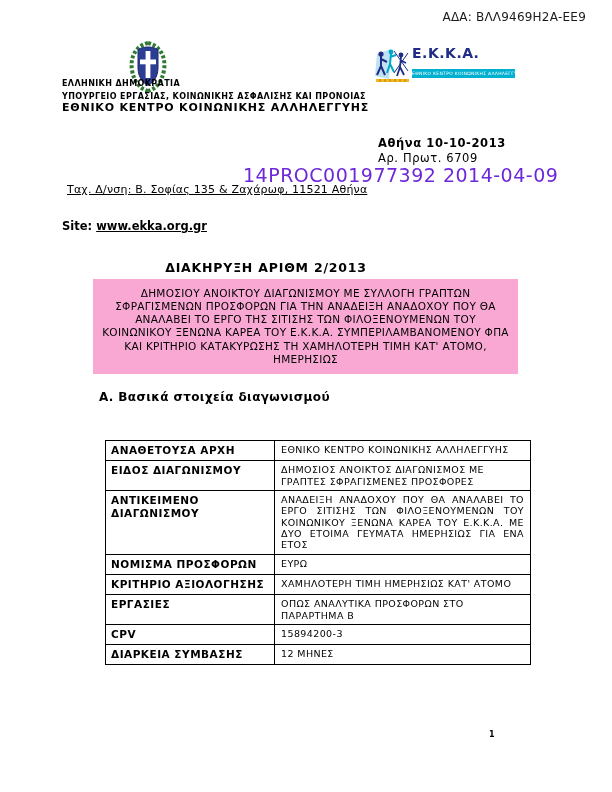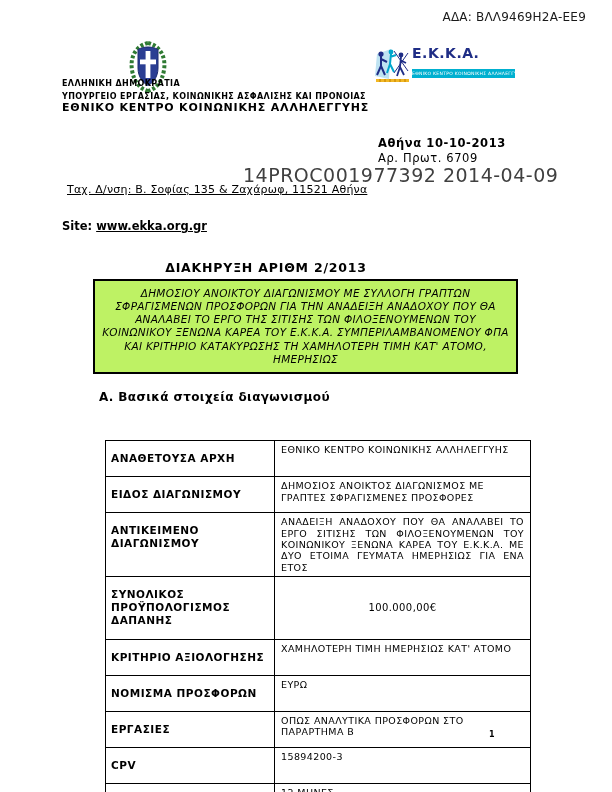--- a/index.html
+++ b/index.html
@@ -30,46 +30,46 @@
     text-align:center; letter-spacing:0.3px; white-space:nowrap; overflow:hidden;
   }
   .ekka-squiggle {
     position:absolute; left:2px; top:33px; width:33px; height:3px;
     background:repeating-linear-gradient(90deg,#f2b824 0 3px,#d99a10 3px 5px);
   }
 
   .city-date { left:378px; top:136px; font-size:11.5px; font-weight:bold; letter-spacing:0.6px; }
   .protocol  { left:378px; top:151px; font-size:11.5px; font-weight:normal; letter-spacing:0.6px; }
 
-  .watermark { left:243px; top:164px; font-size:19px; color:#404040; letter-spacing:0.5px; white-space:nowrap; }
+  .watermark { left:243px; top:164px; font-size:19px; color:#6d28d9; letter-spacing:0.5px; white-space:nowrap; }
 
   .address { left:67px; top:183px; font-size:11px; letter-spacing:0.2px;text-decoration:underline; }
 
   .site { left:62px; top:219px; font-size:11.5px; font-weight:bold; }
   .site-url { text-decoration:underline; color:#000; cursor:pointer; }
 
   .doc-title { left:0; top:260px; width:532px; text-align:center; font-size:12.5px; font-weight:bold; letter-spacing:0.8px; }
 
   .summary-box {
     left:93px; top:279px; width:409px;
-    border:2px solid #000000; background:#bef264;
+    border:2px solid #f9a8d4; background:#f9a8d4;
     padding:6px 6px; text-align:center;
-    font-size:10.5px; line-height:1.25; letter-spacing:0.3px;font-style:italic;
+    font-size:10.5px; line-height:1.25; letter-spacing:0.3px;
   }
 
   .section-heading { left:99px; top:390px; font-size:12px; font-weight:bold; letter-spacing:0.4px; }
 
   table.facts {
     position:absolute; left:105px; top:440px; width:401px;
     border-collapse:collapse; table-layout:fixed;
   }
   table.facts td { border:1.5px solid #000; vertical-align:top; }
   td.k {
     width:158px; font-size:10.5px; font-weight:bold;
-    padding:11px 5px; line-height:1.25; letter-spacing:0.5px;
+    padding:3px 5px; line-height:1.25; letter-spacing:0.5px;
   }
   td.v {
     width:243px; font-size:9.5px;
     padding:3px 6px; line-height:1.2; letter-spacing:0.4px;
   }
   td.v.just { text-align:justify; }
   td.v.ctr  { text-align:center; vertical-align:middle; font-size:10px; }
 
   .page-num { left:489px; top:730px; font-size:8px; font-weight:bold; }
 </style>
@@ -134,30 +134,26 @@
       </tr>
       <tr>
         <td class="k">ΕΙΔΟΣ ΔΙΑΓΩΝΙΣΜΟΥ</td>
         <td class="v">ΔΗΜΟΣΙΟΣ ΑΝΟΙΚΤΟΣ ΔΙΑΓΩΝΙΣΜΟΣ ΜΕ ΓΡΑΠΤΕΣ ΣΦΡΑΓΙΣΜΕΝΕΣ ΠΡΟΣΦΟΡΕΣ</td>
       </tr>
       <tr>
         <td class="k">ΑΝΤΙΚΕΙΜΕΝΟ ΔΙΑΓΩΝΙΣΜΟΥ</td>
         <td class="v just">ΑΝΑΔΕΙΞΗ ΑΝΑΔΟΧΟΥ ΠΟΥ ΘΑ ΑΝΑΛΑΒΕΙ ΤΟ ΕΡΓΟ ΣΙΤΙΣΗΣ ΤΩΝ ΦΙΛΟΞΕΝΟΥΜΕΝΩΝ ΤΟΥ ΚΟΙΝΩΝΙΚΟΥ ΞΕΝΩΝΑ ΚΑΡΕΑ ΤΟΥ Ε.Κ.Κ.Α. ΜΕ ΔΥΟ ΕΤΟΙΜΑ ΓΕΥΜΑΤΑ ΗΜΕΡΗΣΙΩΣ ΓΙΑ ΕΝΑ ΕΤΟΣ</td>
       </tr>
       <tr>
-        <td class="k">ΣΥΝΟΛΙΚΟΣ ΠΡΟΫΠΟΛΟΓΙΣΜΟΣ ΔΑΠΑΝΗΣ</td>
-        <td class="v ctr">100.000,00€</td>
+        <td class="k">ΝΟΜΙΣΜΑ ΠΡΟΣΦΟΡΩΝ</td>
+        <td class="v">ΕΥΡΩ</td>
       </tr>
       <tr>
         <td class="k">ΚΡΙΤΗΡΙΟ ΑΞΙΟΛΟΓΗΣΗΣ</td>
         <td class="v">ΧΑΜΗΛΟΤΕΡΗ ΤΙΜΗ ΗΜΕΡΗΣΙΩΣ ΚΑΤ' ΑΤΟΜΟ</td>
-      </tr>
-      <tr>
-        <td class="k">ΝΟΜΙΣΜΑ ΠΡΟΣΦΟΡΩΝ</td>
-        <td class="v">ΕΥΡΩ</td>
       </tr>
       <tr>
         <td class="k">ΕΡΓΑΣΙΕΣ</td>
         <td class="v">ΟΠΩΣ ΑΝΑΛΥΤΙΚΑ ΠΡΟΣΦΟΡΩΝ ΣΤΟ ΠΑΡΑΡΤΗΜΑ Β</td>
       </tr>
       <tr>
         <td class="k">CPV</td>
         <td class="v">15894200-3</td>
       </tr>
       <tr>

